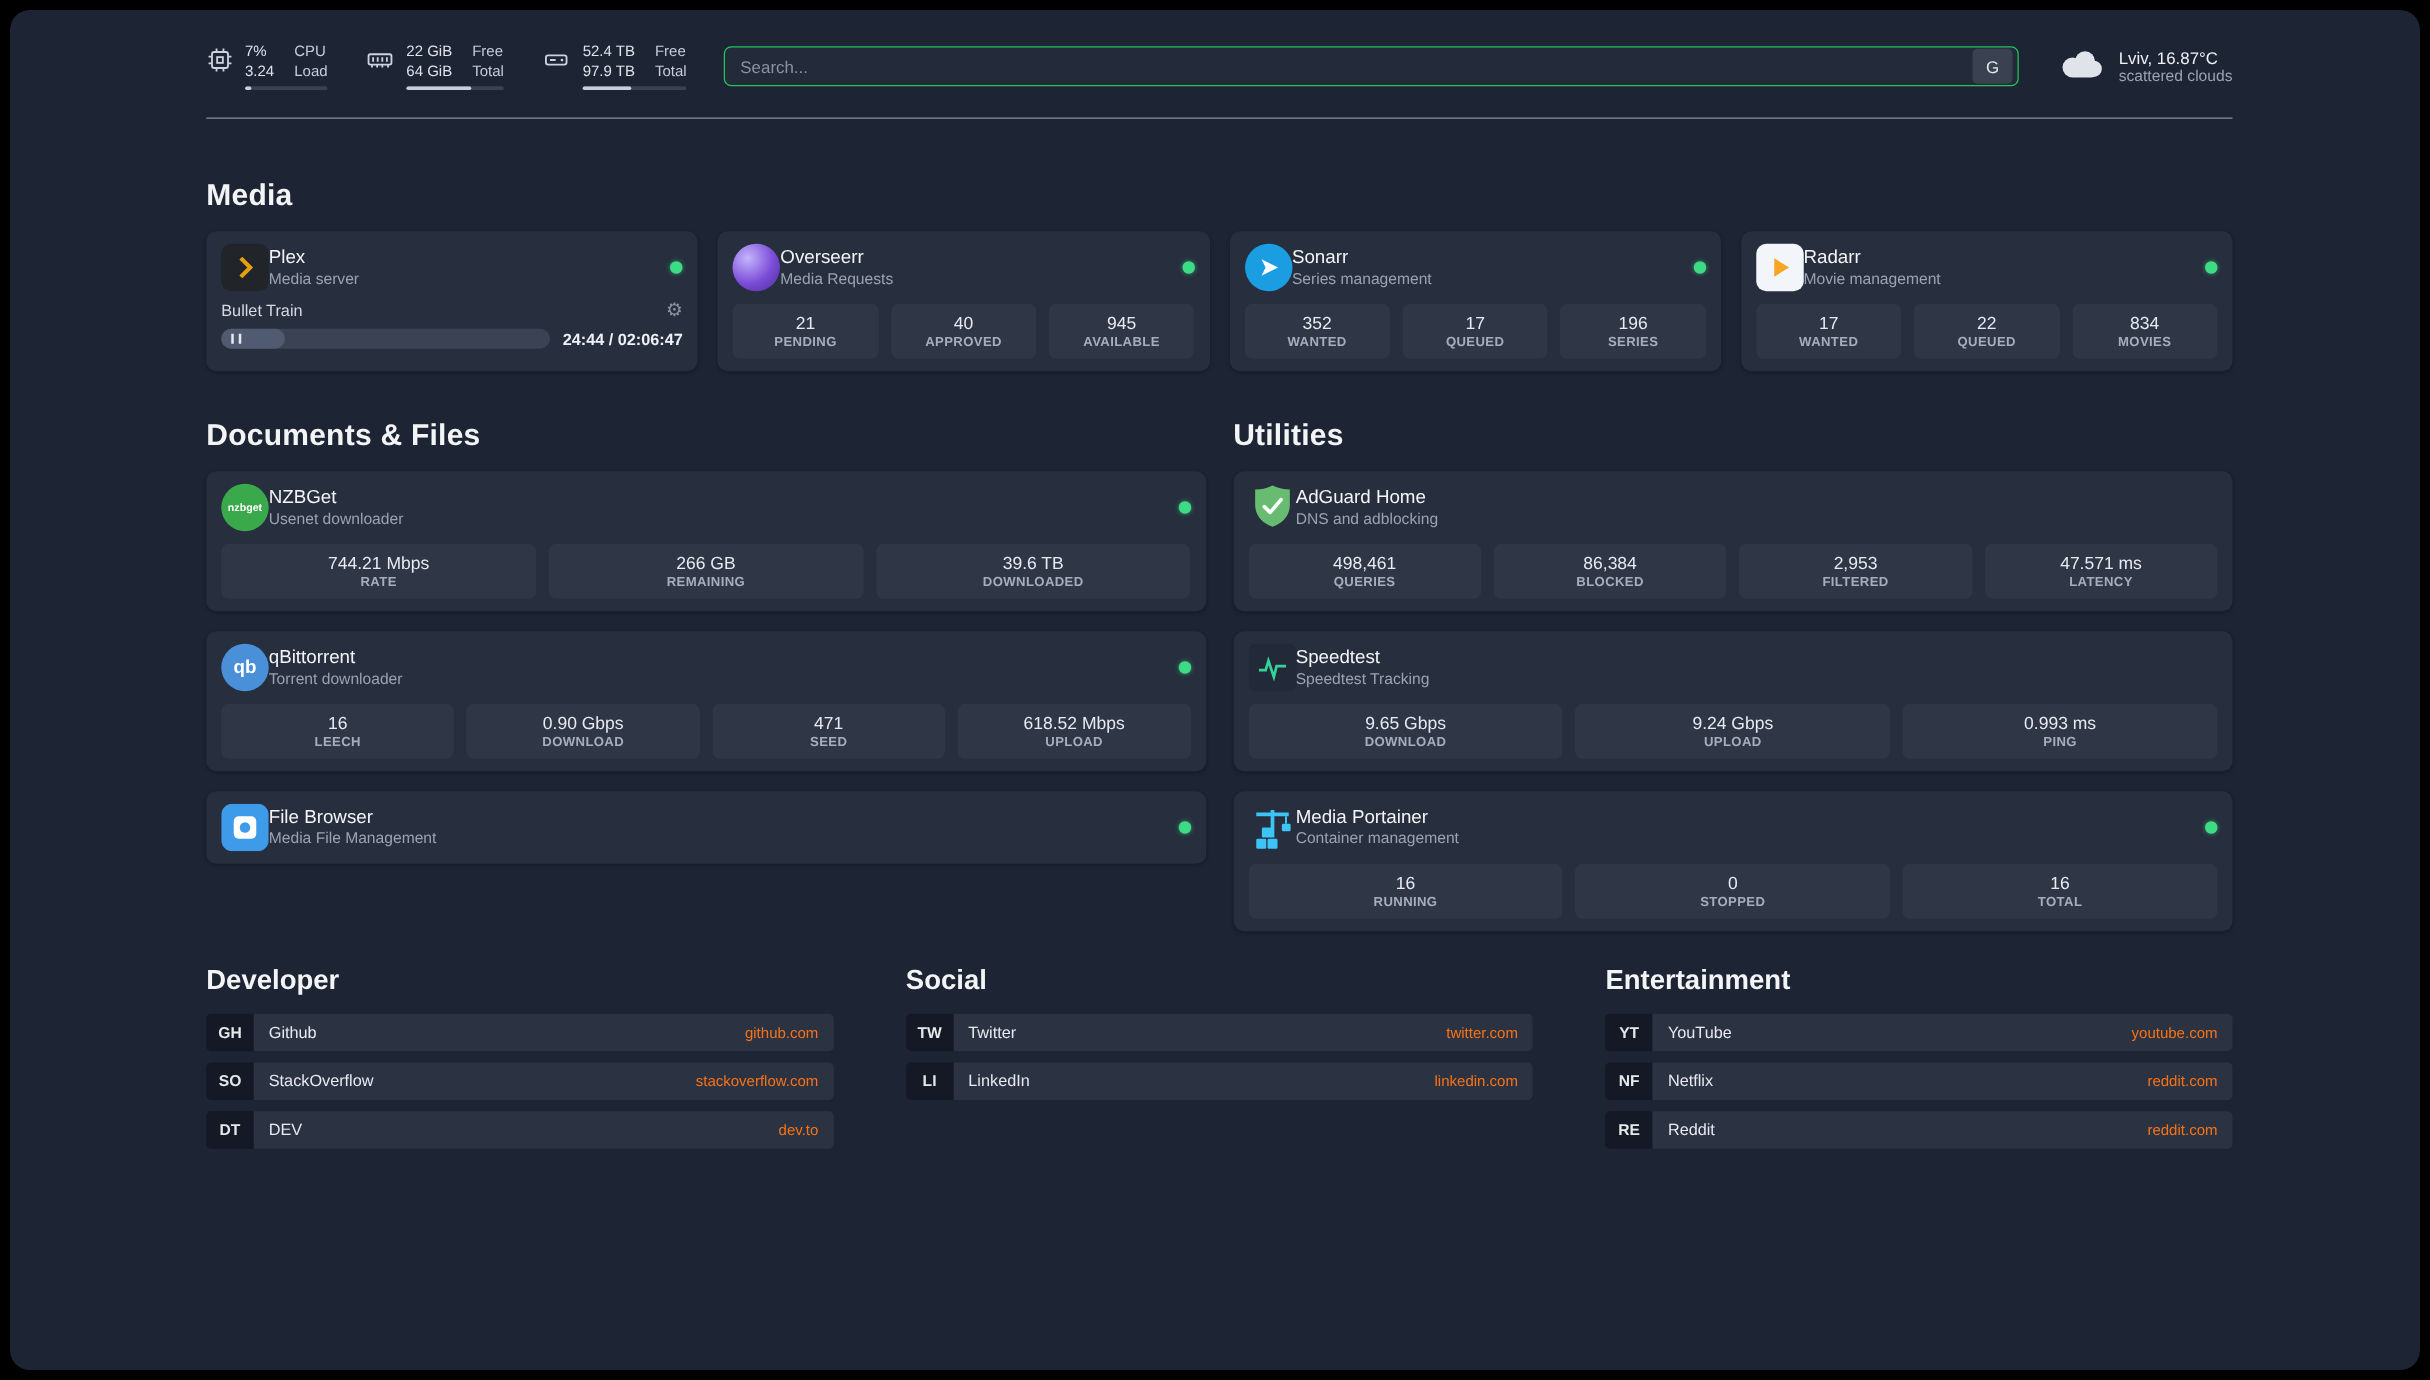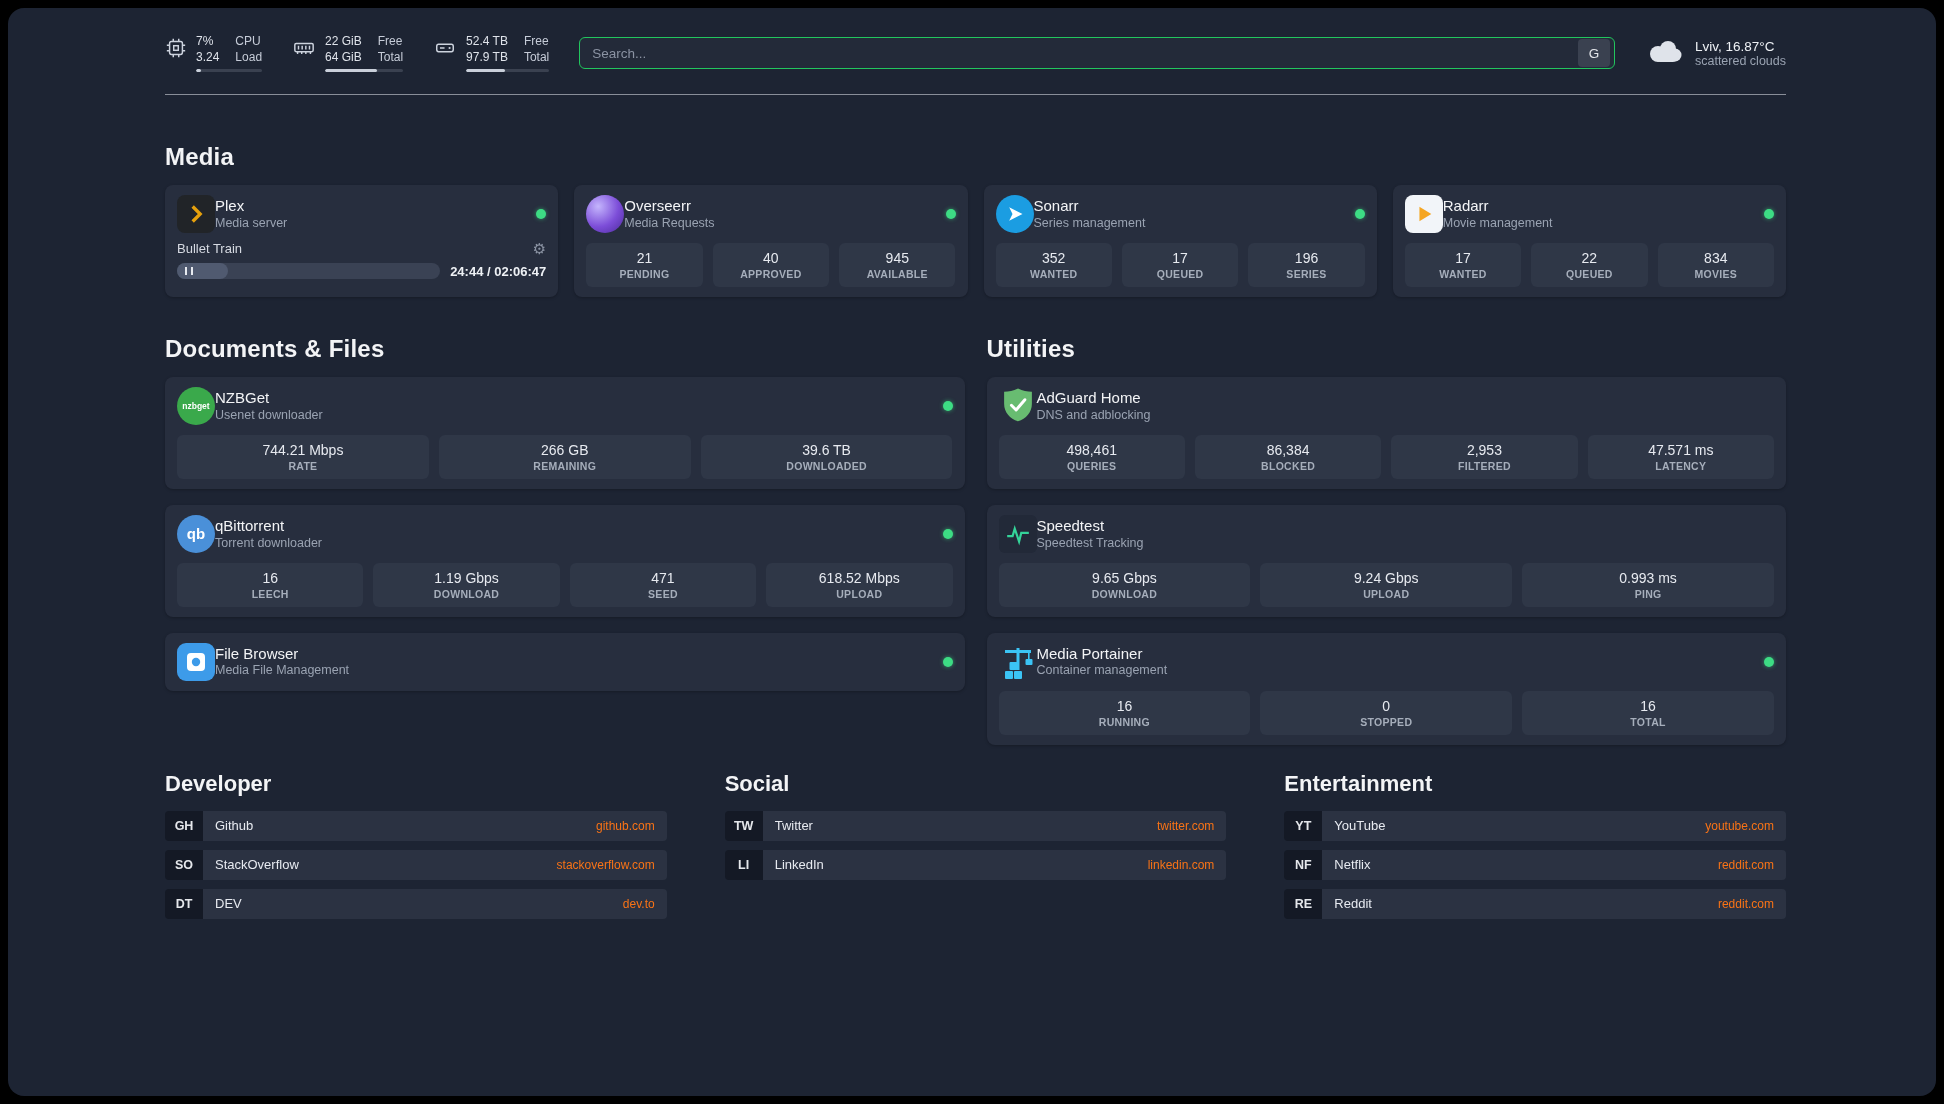--- a/index.html
+++ b/index.html
@@ -368,21 +368,21 @@
                 <div class="svc-desc">Torrent downloader</div>
               </div>
               <span class="status-dot"></span>
             </div>
             <div class="stat-row cols4">
               <div class="stat">
                 <div class="stat-val">16</div>
                 <div class="stat-lbl">LEECH</div>
               </div>
               <div class="stat">
-                <div class="stat-val">1.19 Gbps</div>
+                <div class="stat-val">0.90 Gbps</div>
                 <div class="stat-lbl">DOWNLOAD</div>
               </div>
               <div class="stat">
                 <div class="stat-val">471</div>
                 <div class="stat-lbl">SEED</div>
               </div>
               <div class="stat">
                 <div class="stat-val">618.52 Mbps</div>
                 <div class="stat-lbl">UPLOAD</div>
               </div>

